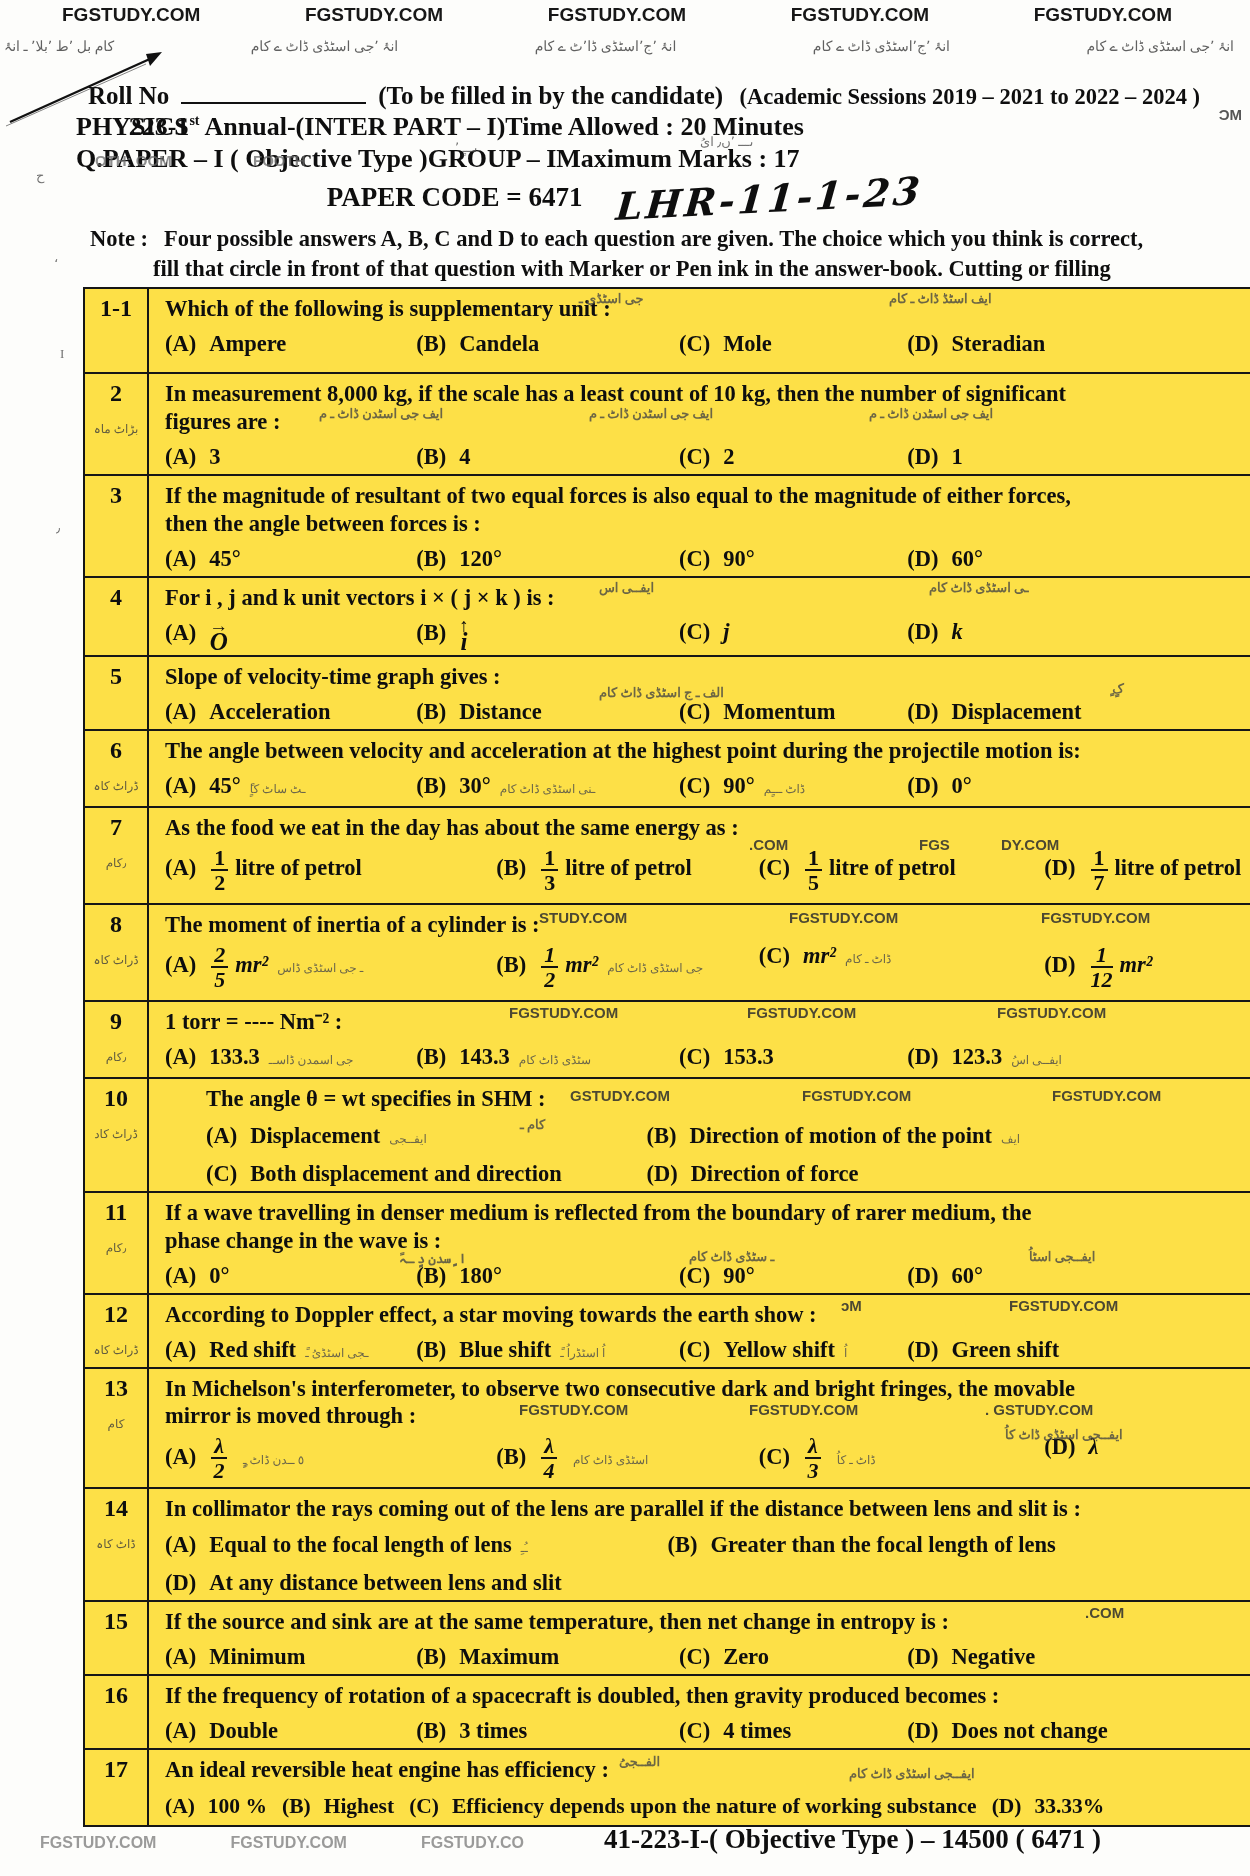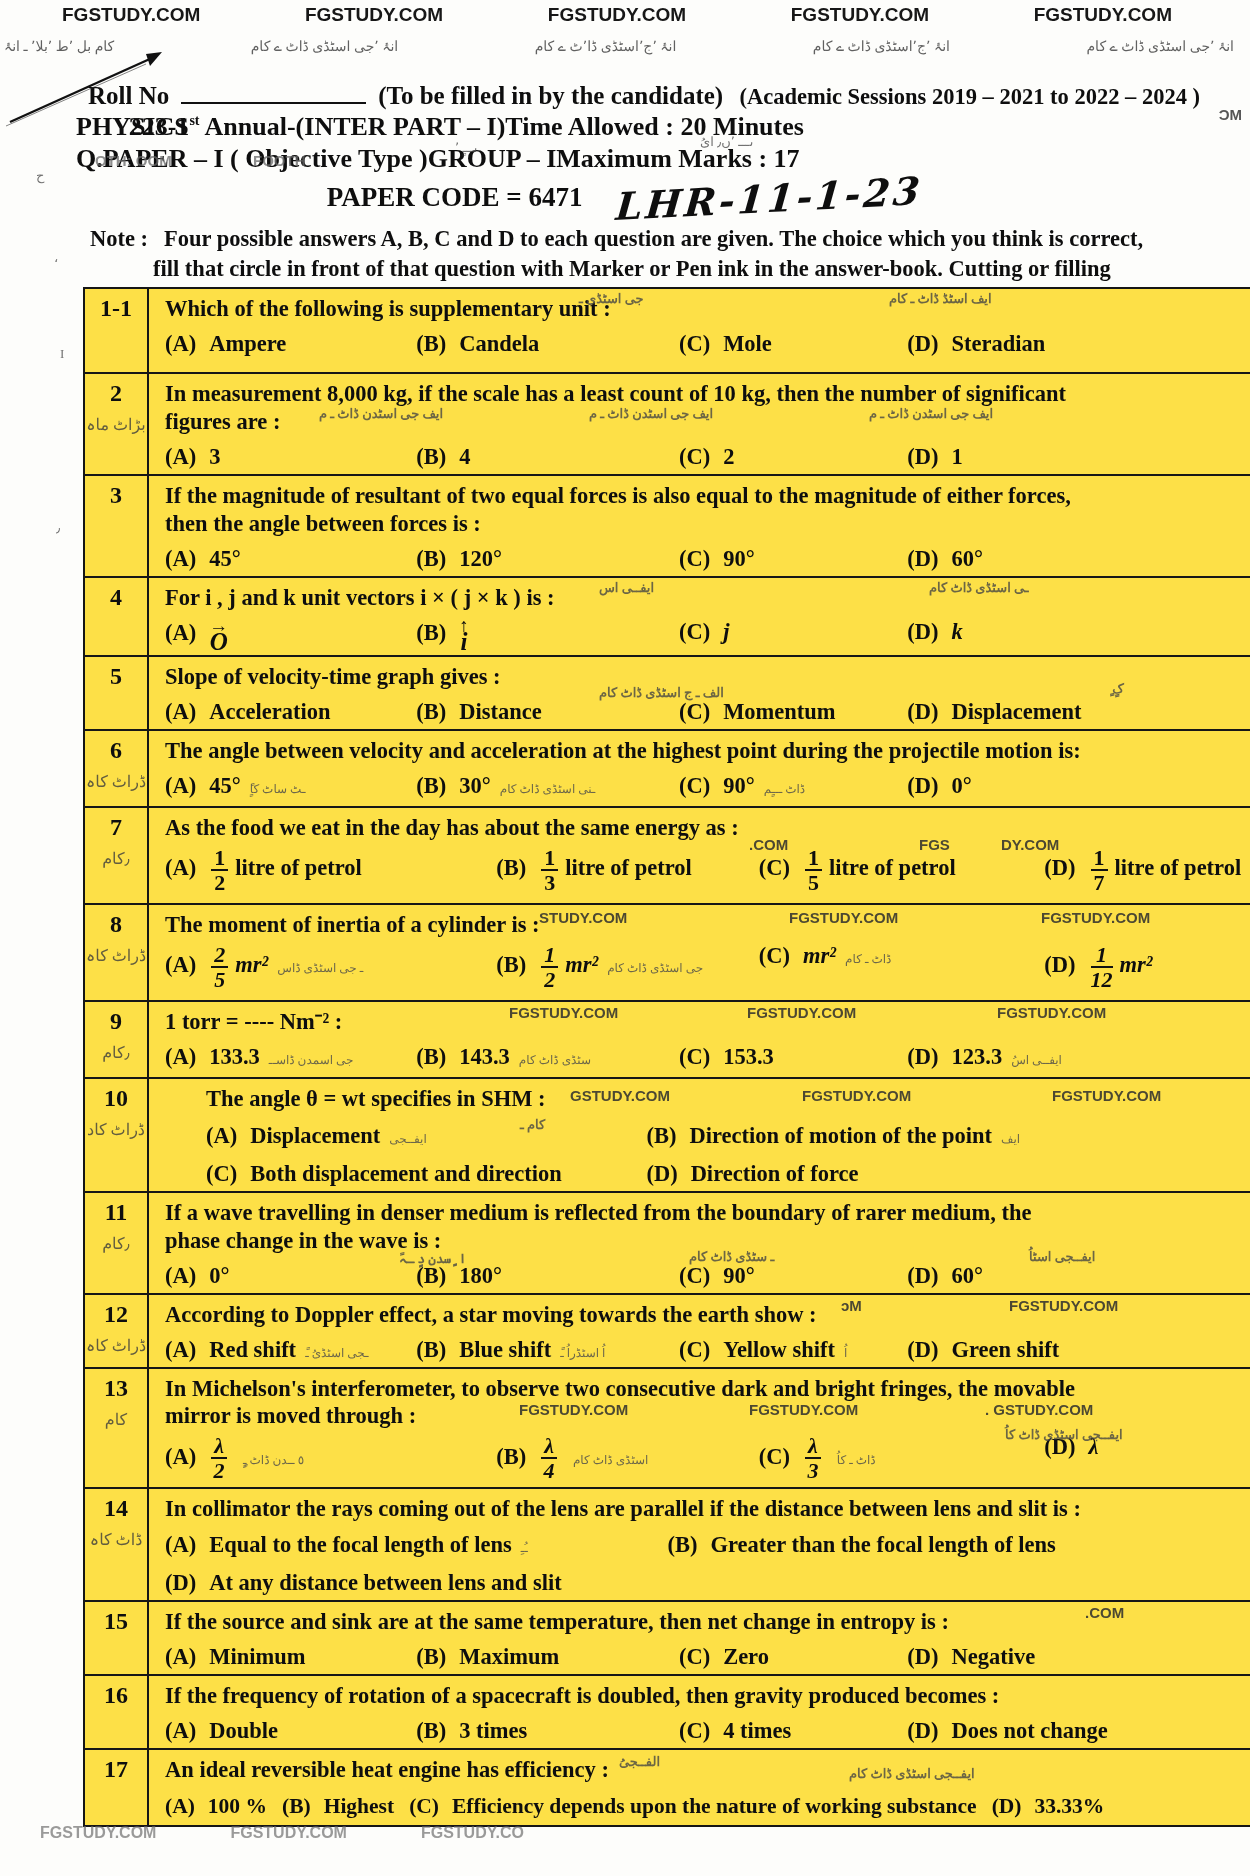--- a/index.html
+++ b/index.html
@@ -22,21 +22,21 @@
   
   .note{padding:2px 10px 0 90px;font-size:22.5px;font-weight:bold;line-height:1.32}
   .note .ind{padding-left:63px}
   .nlab{margin-right:16px}
   
   .qtable{position:absolute;left:83px;width:1236px;top:287px;border:2.5px solid #161616;background:#fde047;box-sizing:border-box}
   .qrow{display:flex;border-top:2.5px solid #161616;box-sizing:border-box}
   .qrow:first-child{border-top:none}
   .qnum{width:64px;min-width:64px;border-right:2.5px solid #161616;text-align:center;padding-top:6px;box-sizing:border-box}
   .qno{font-size:24px;font-weight:bold}
-  .qside{font-size:16px;color:#3d3d3d;margin-top:8px;opacity:.8;letter-spacing:-1px}
+  .qside{font-size:12px;color:#3d3d3d;margin-top:15px;opacity:.8;letter-spacing:-1px}
   .qbody{flex:1;position:relative;padding:6px 10px 4px 16px;font-size:22.5px;font-weight:bold}
   .qline{line-height:1.24}
   .opts{display:grid;margin-top:8px}
   .g4{grid-template-columns:22% 23% 20% 35%}
   .g4f{grid-template-columns:29% 23% 25% 23%;margin-top:4px}
   .g2{row-gap:12px;margin-top:10px}
   .c40{grid-template-columns:40% 60%}
   .c44{grid-template-columns:44% 56%}
   .ginline{display:flex;gap:15px;font-size:21.5px;margin-top:10px;flex-wrap:nowrap}
   .opt{white-space:nowrap}
@@ -398,20 +398,21 @@
             <span class="opt"><span class="olabel">(D)</span><span>33.33%</span></span>
           </div>
           <span class="mark u" style="left: 470px; top: 4px;">الفــجیُ</span>
           <span class="mark u" style="left: 700px; top: 16px;">ایفــجی اسٹڈی ڈاٹ کام</span>
         </div>
       </div>
     </div>
 
   <div class="footer">
     <span id="fwm"><span class="fwm">FGSTUDY.COM</span><span class="fwm">FGSTUDY.COM</span><span class="fwm">FGSTUDY.CO</span></span>
+    <span class="fcode">41-223-I-( Objective Type ) – 14500 ( 6471 )</span>
   </div>
 
 <span class="pmark w2" style="left: 95px; top: 152px;">OTH:   OOM</span>
     <span class="pmark w2" style="left: 253px; top: 152px;">FOOTH</span>
     <span class="pmark u" style="left: 455px; top: 140px;">ںـــٍ ٬</span>
     <span class="pmark u" style="left: 700px; top: 134px;">ںـــ ٬ں٫ ایُ</span>
     <span class="pmark u" style="left: 36px; top: 168px;">ح</span>
     <span class="pmark u" style="left: 54px; top: 250px;">،</span>
     <span class="pmark u" style="left: 60px; top: 346px;">I</span>
     <span class="pmark u" style="left: 56px; top: 520px;">٫</span>

